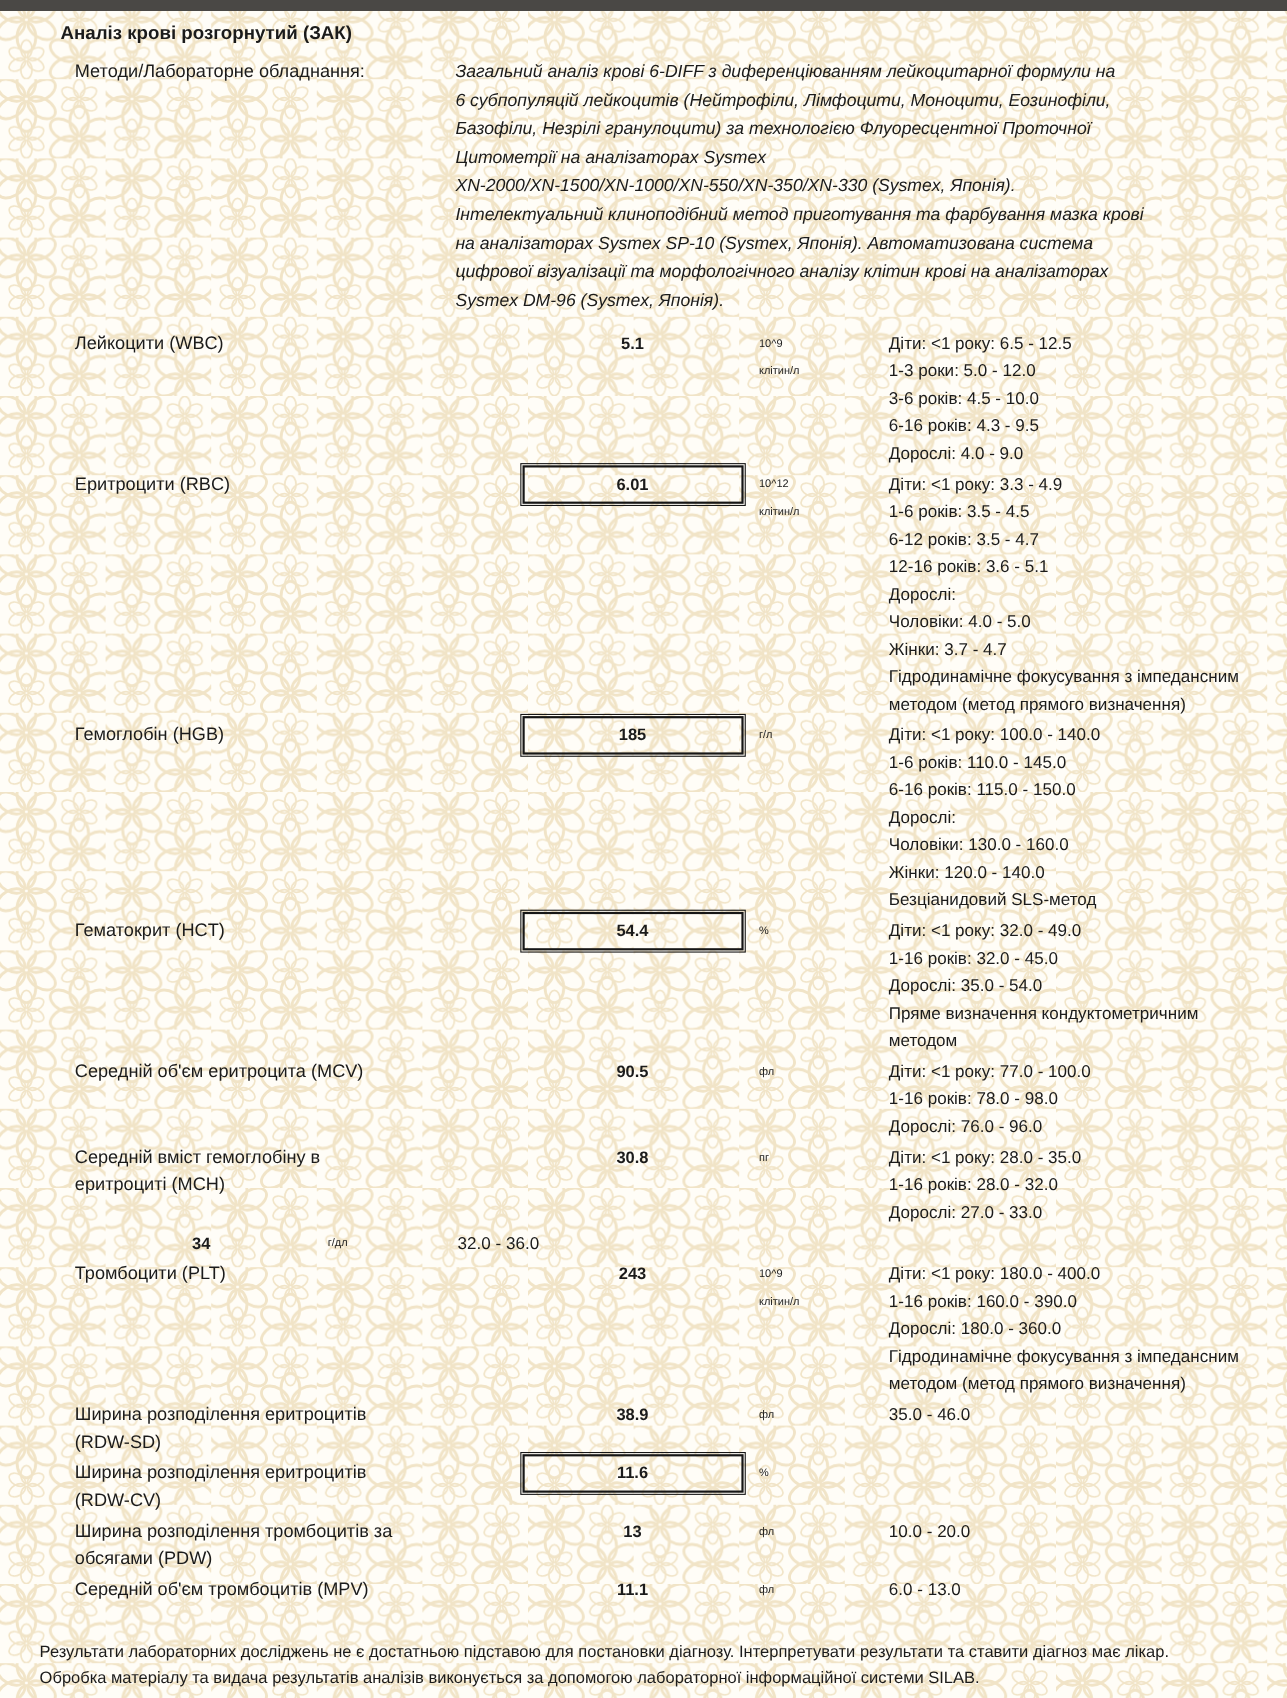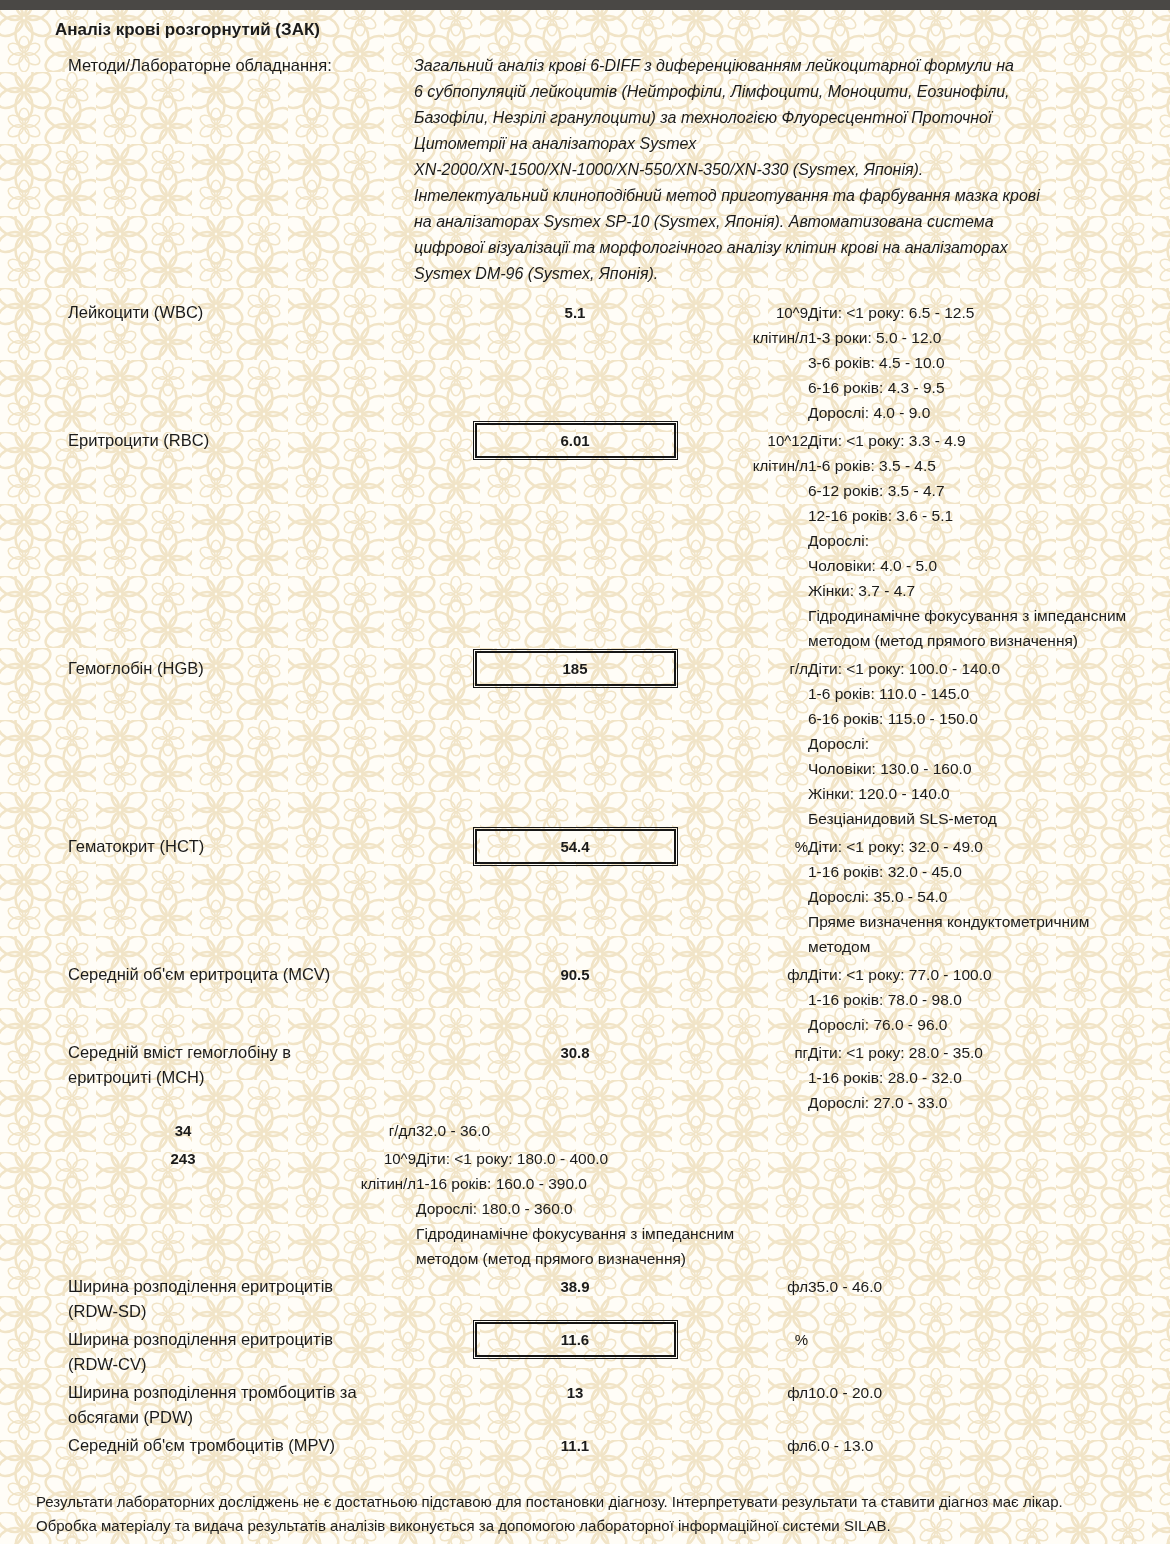--- a/index.html
+++ b/index.html
@@ -73,23 +73,23 @@
   }
   .cell.value {
     width: 230px;
     text-align: center;
     font-weight: bold;
     font-size: 15px;
     flex: none;
   }
   .cell.unit {
     width: 118px;
-    text-align: right;
-    white-space: pre-line;
-    font-size: 15px;
+    text-align: left;
+    white-space: pre-line;
+    font-size: 10px;
     flex: none;
   }
   .cell.refs {
     width: 345px;
     white-space: pre-line;
     font-size: 15.5px;
     flex: none;
   }
   .vtext { display: inline-block; }
   .vtext.boxed {
@@ -232,20 +232,21 @@
 Дорослі: 27.0 - 33.0</div>
     </div>
         <div class="row">
       <div class="cell value">
         <span class="vtext">34</span>
       </div>
       <div class="cell unit">г/дл</div>
       <div class="cell refs">32.0 - 36.0</div>
     </div>
         <div class="row">
+      <div class="cell name">Тромбоцити (PLT)</div>
       <div class="cell value">
         <span class="vtext">243</span>
       </div>
       <div class="cell unit">10^9
 клітин/л</div>
       <div class="cell refs">Діти: &lt;1 року: 180.0 - 400.0
 1-16 років: 160.0 - 390.0
 Дорослі: 180.0 - 360.0
 Гідродинамічне фокусування з імпедансним
 методом (метод прямого визначення)</div>

